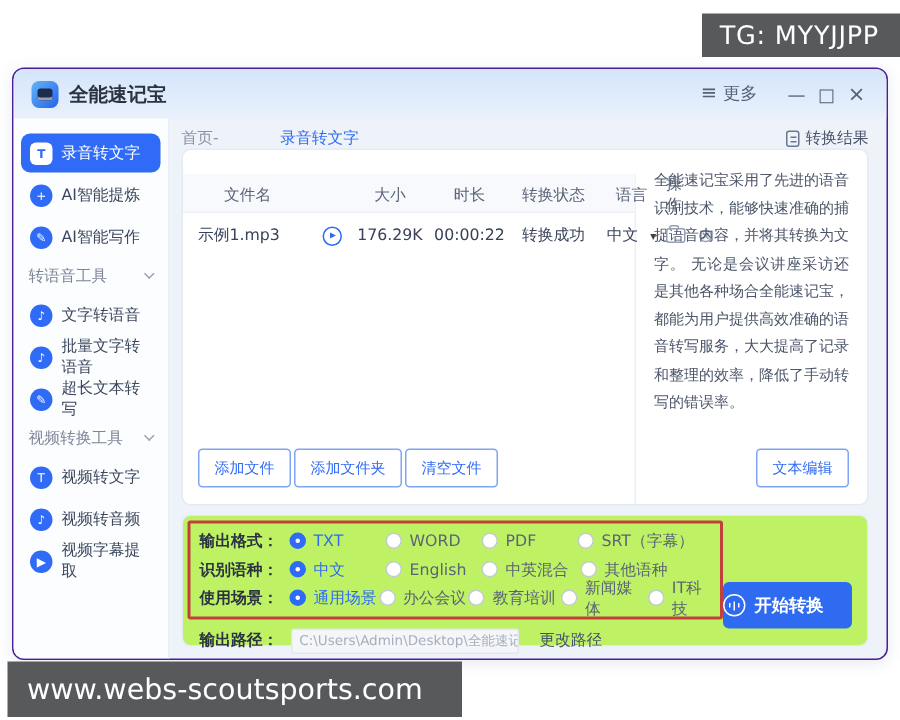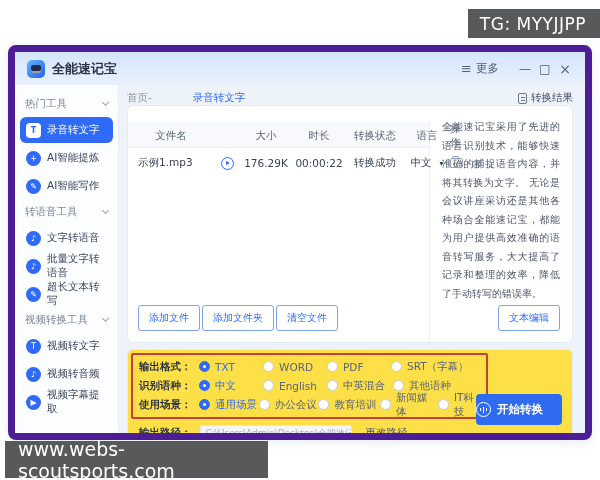--- a/index.html
+++ b/index.html
@@ -9,28 +9,28 @@
     background:#ffffff; position:relative; overflow:hidden;
     color:#333;
   }
   
   .wm-top {
     position:absolute; top:9px; right:0; height:29px;
     background:#58595b; color:#fff; font-size:17px;
     display:flex; align-items:center; padding:0 14px 0 12px; letter-spacing:.5px;
   }
   .wm-bottom {
-    position:absolute; left:5px; top:441px; height:37px; width:263px;
+    position:absolute; left:5px; top:441px; height:37px; width:303px;
     background:#58595b; color:#fff; font-size:19px;
     display:flex; align-items:center; padding-left:13px;
   }
   
   .window {
     position:absolute; left:8px; top:45px; width:584px; height:395px;
-    background:#eef3fa; border:7px solid #4c1d95; border-radius:8px;
+    background:#eef3fa; border:1px solid #4c1d95; border-radius:8px;
     box-shadow:0 2px 10px rgba(80,110,160,.15); overflow:hidden;
     display:flex; flex-direction:column;
   }
   .titlebar {
     height:33px; flex:none; display:flex; align-items:center;
     background:linear-gradient(180deg,#d4e5fa 0%,#e9f1fc 100%);
     padding:0 10px 0 12px;
   }
   .appicon { width:18px; height:18px; border-radius:5px;
     background:linear-gradient(135deg,#63b4f8,#2563eb);
@@ -105,21 +105,21 @@
   .btn-ghost {
     background:#fff; border:1px solid #7ea4f2; color:#2f6bf6; font-size:10px;
     border-radius:3px; padding:5px 10px; cursor:pointer;
     font-family:"DejaVu Sans","Liberation Sans",sans-serif;
   }
   .result-area { flex:1; display:flex; flex-direction:column; padding:12px 12px 11px 12px; }
   .result-text { font-size:10px; color:#4c5569; line-height:1.85; text-align:justify; }
   .edit-btn-wrap { margin-top:auto; display:flex; justify-content:flex-end; }
   
   .lower-panel {
-    margin-top:6px; background:#fde047; border:1px solid #e4eaf3; border-radius:6px;
+    margin-top:6px; background:#bef264; border:1px solid #e4eaf3; border-radius:6px;
     flex:none; height:88px; position:relative; padding:3px 0 0 3px;
   }
   .redbox { width:357px; border:2px solid #c2413c; border-radius:2px; padding:2px 6px 3px 6px; }
   .opt-row { display:flex; align-items:center; height:19px; font-size:10.5px; }
   .opt-label { color:#2b3342; font-weight:bold; width:60px; flex:none; }
   .opt-item { display:flex; align-items:center; gap:5px; color:#5a6478; cursor:pointer; }
   .radio { width:11px; height:11px; border-radius:50%; border:1px solid #c3cad6; background:#fff; flex:none; position:relative;}
   .radio.sel { border-color:#2f6bf6; background:#2f6bf6; }
   .radio.sel::after { content:''; position:absolute; left:3px; top:3px; width:3px; height:3px;
     border-radius:50%; background:#fff; }
@@ -162,24 +162,20 @@
       <span>更多</span>
     </span>
     <span class="winbtn">—</span>
     <span class="winbtn">□</span>
     <span class="winbtn close">×</span>
   </div>
 
   <div class="winbody">
 
     <div class="sidebar">
-      <div class="side-section">
-        <span>热门工具</span>
-        <span class="chev"></span>
-      </div>
       <div class="side-item active">
         <span class="ic">T</span>
         <span>录音转文字</span>
       </div>
       <div class="side-item">
         <span class="ic">+</span>
         <span>AI智能提炼</span>
       </div>
       <div class="side-item">
         <span class="ic">✎</span>

